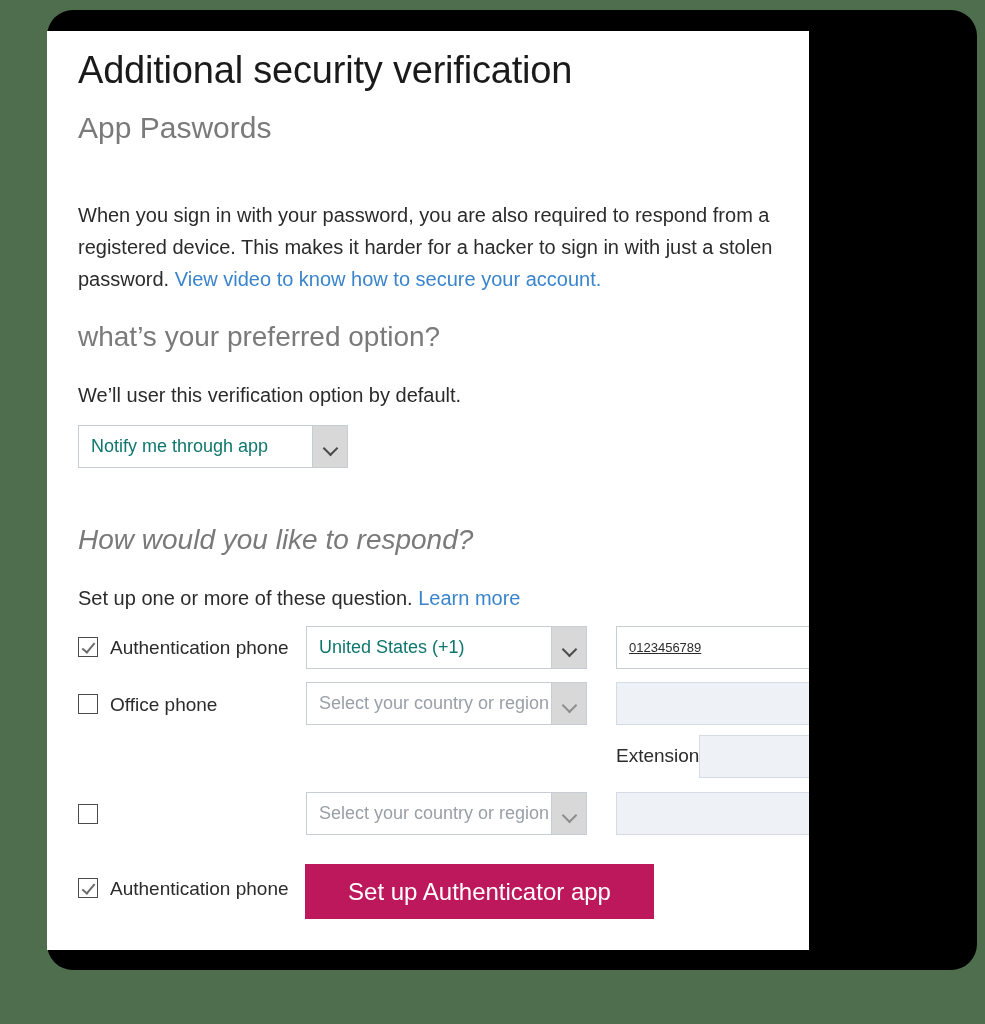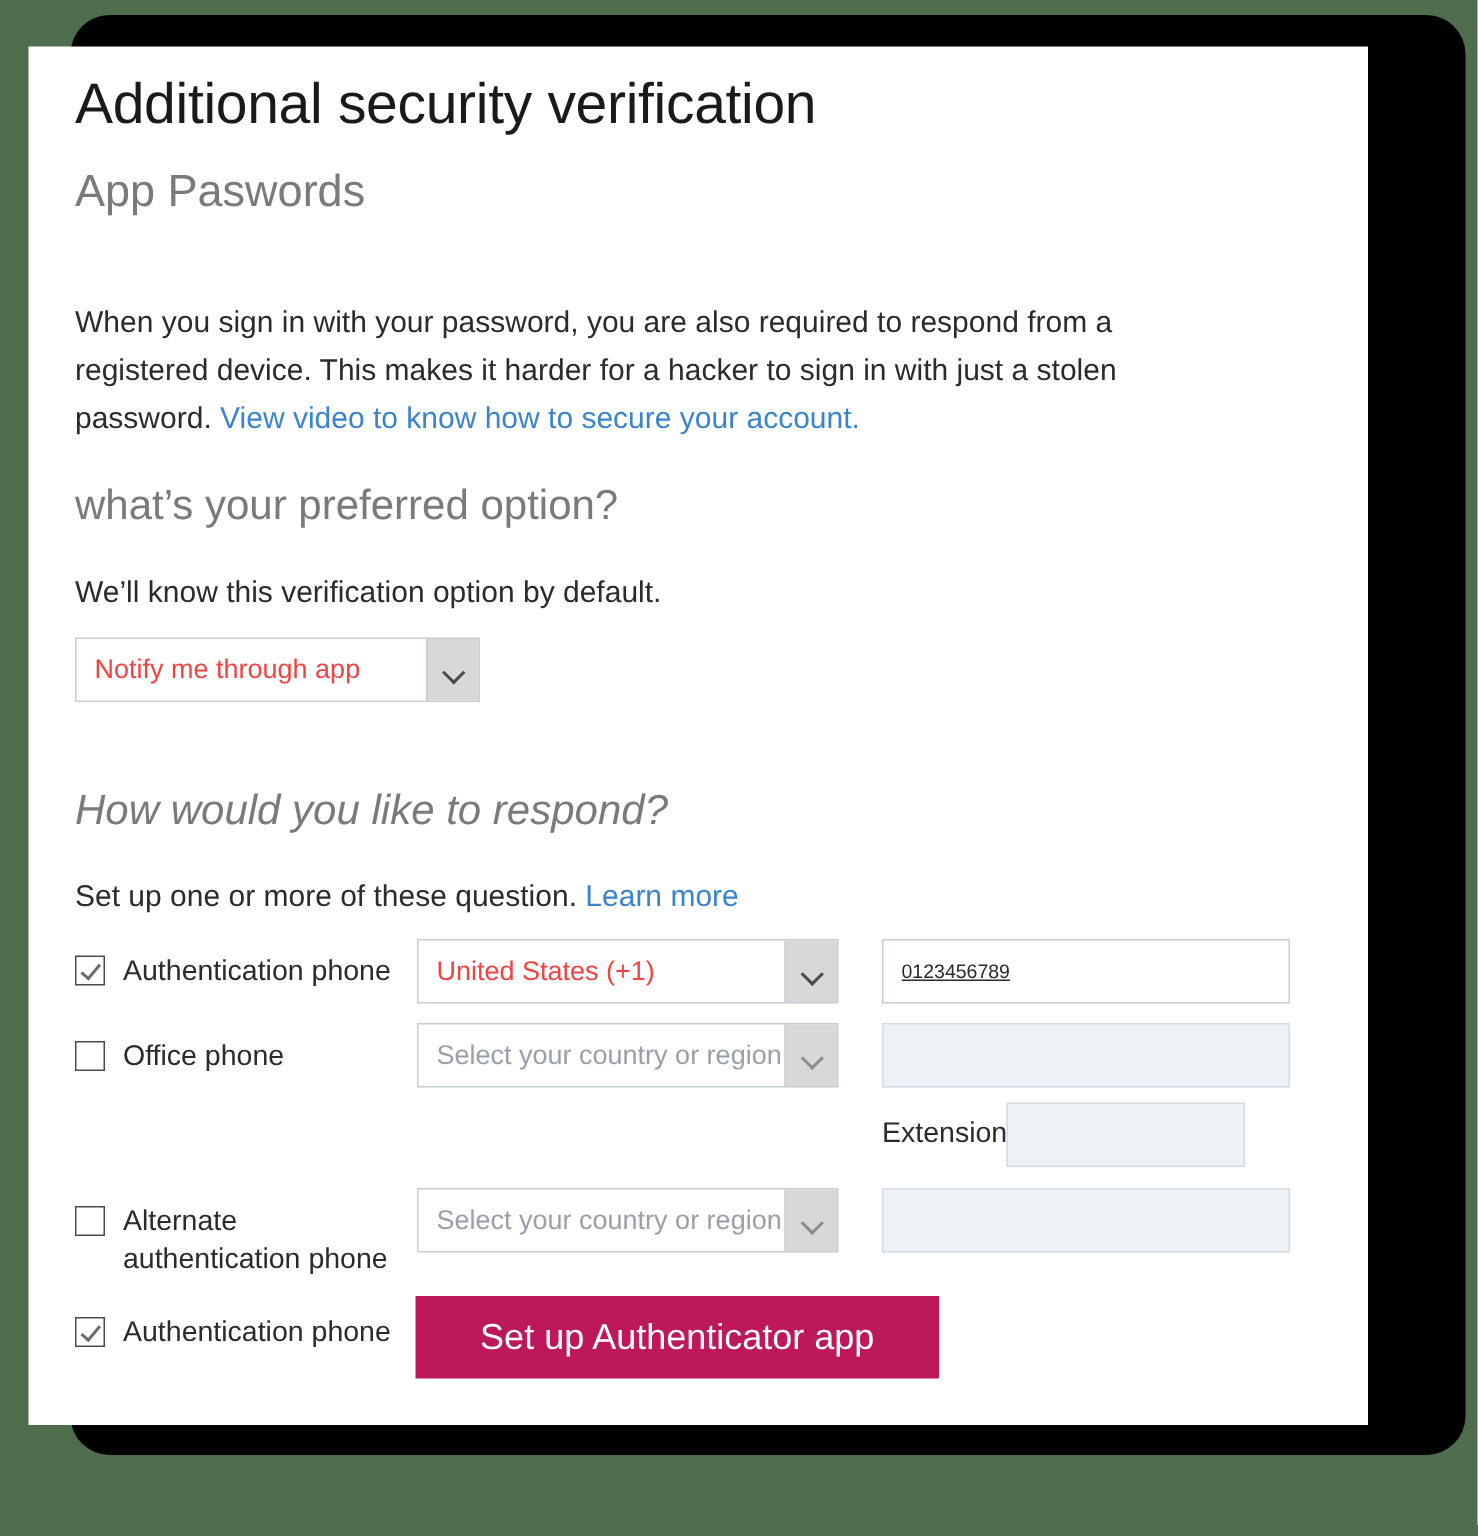--- a/index.html
+++ b/index.html
@@ -26,23 +26,23 @@
     position: absolute;
     left: 47px;
     top: 10px;
     width: 930px;
     height: 960px;
     background: #000000;
     border-radius: 26px;
   }
   #card {
     position: absolute;
-    left: 19px;
+    left: 47px;
     top: 31px;
-    width: 893px;
+    width: 762px;
     height: 919px;
     background: #ffffff;
     overflow: hidden;
   }
 
   
   .page-title {
     position: absolute;
     left: 31px;
     top: 18px;
@@ -105,21 +105,21 @@
     border: 1px solid #c8cdd4;
     background: #ffffff;
     height: 43px;
   }
   .combo .combo-text {
     flex: 1 1 auto;
     display: flex;
     align-items: center;
     padding-left: 12px;
     font-size: 18px;
-    color: #ef4444;
+    color: #0f766e;
     white-space: nowrap;
     overflow: hidden;
   }
   .combo.placeholder .combo-text { color: #9aa0a8; }
   .combo .combo-btn {
     flex: 0 0 34px;
     width: 34px;
     background: #d8d8d8;
     border-left: 1px solid #c8cdd4;
     display: flex;
@@ -242,21 +242,21 @@
   <div id="shadow"></div>
 
   <div id="card">
 
     <div class="page-title">Additional security verification</div>
     <div class="page-subtitle">App Paswords</div>
 
     <p class="intro"><span>When you sign in with your password, you are also required to respond from a registered device. This makes it harder for a hacker to sign in with just a stolen password. </span><a class="link">View video to know how to secure your account.</a></p>
 
     <div class="section-head" id="head-preferred">what’s your preferred option?</div>
-    <div class="section-sub" id="sub-preferred">We’ll know this verification option by default.</div>
+    <div class="section-sub" id="sub-preferred">We’ll user this verification option by default.</div>
 
     <div class="combo" id="combo-preferred">
       <div class="combo-text">Notify me through app</div>
       <div class="combo-btn">
           <span class="chev"></span>
         </div>
     </div>
 
     <div class="section-head" id="head-respond">How would you like to respond?</div>
     <div class="section-sub" id="sub-respond"><span>Set up one or more of these question. </span><a class="link">Learn more</a></div>
@@ -282,21 +282,20 @@
       <div class="combo-btn">
           <span class="chev"></span>
         </div>
     </div>
     <input class="txt disabled" id="txt-office" type="text" value="" style="">
     <div class="ext-label">Extension</div>
     <input class="txt disabled" id="txt-extension" type="text" value="" style="">
 
     <div class="cbrow" id="row-alt">
       <span class="checkbox"></span>
-      <span class="cb-label">Alternate authentication phone</span>
     </div>
     <div class="combo placeholder disabled" id="combo-alt">
       <div class="combo-text">Select your country or region</div>
       <div class="combo-btn">
           <span class="chev"></span>
         </div>
     </div>
     <input class="txt disabled" id="txt-alt" type="text" value="" style="">
 
     <div class="cbrow" id="row-app">

